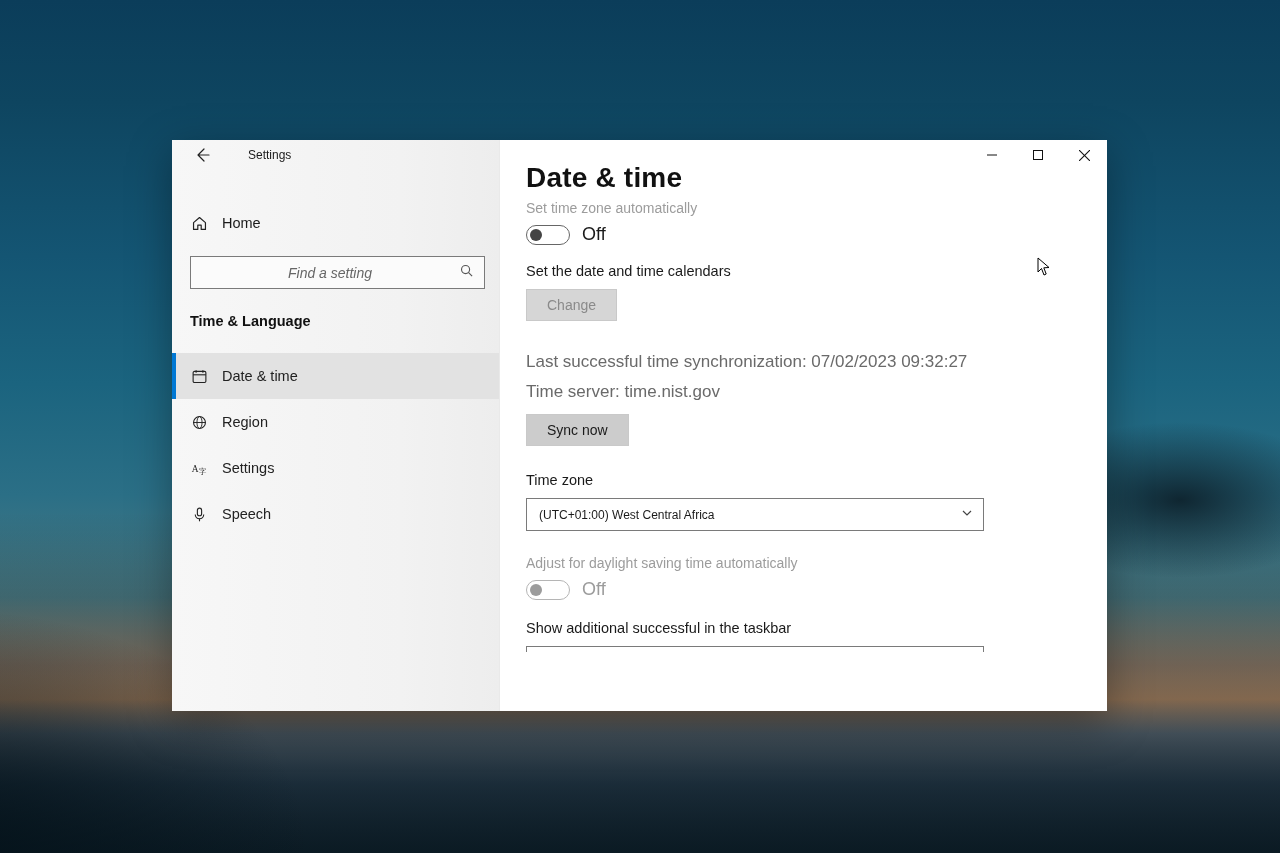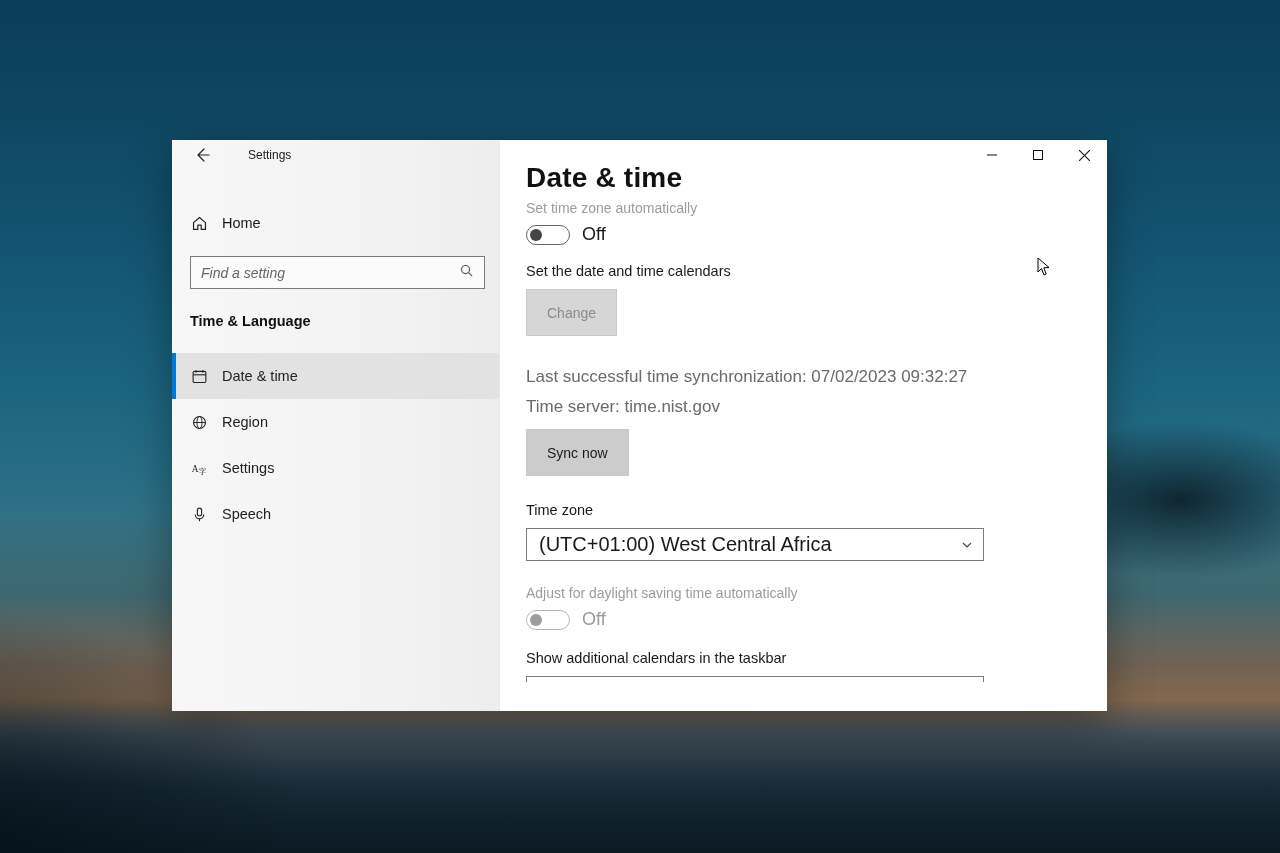--- a/index.html
+++ b/index.html
@@ -52,21 +52,21 @@
   }
   .nav-icon { width:18px; height:18px; display:flex; align-items:center; justify-content:center; margin-right:14px; color:#222;}
   .home-label { font-size:14.5px; color:#1a1a1a;}
   .search-wrap { padding:12px 14px 6px 18px;}
   .search-box {
     display:flex; align-items:center; height:33px;
     border:1px solid #7a7a7a; background:#fbfbfb; padding:0 10px;
   }
   .search-box input {
     flex:1; border:none; outline:none; background:transparent;
-    font-size:14px; color:#a21caf; font-style:italic;
+    font-size:14px; color:#a21caf; font-style:italic;text-align:center;
   }
   .search-box input::placeholder { color:#666; font-style:italic;}
   .search-icon { color:#555;}
   .category {
     font-size:14.5px; font-weight:600; color:#111; padding:18px 18px 10px;
   }
   .nav-list { margin-top:14px;}
   .nav-item {
     display:flex; align-items:center; height:46px; padding:0 18px;
     font-size:14.5px; color:#222; position:relative;
@@ -95,30 +95,30 @@
   .toggle.off .knob{
     position:absolute; left:3px; top:3px; width:12px; height:12px; border-radius:50%;
     background:#444;
   }
   .toggle.disabled { border-color:#b5b5b5;}
   .toggle.disabled .knob{ background:#9c9c9c;}
   .toggle-state { font-size:18px; color:#1a1a1a;}
   .toggle-state.dim { color:#9c9c9c;}
   .btn {
     display:inline-flex; align-items:center; justify-content:center;
-    height:47px; padding:0 20px; font-size:14px; border:1px solid #c9c9c9;
+    height:32px; padding:0 20px; font-size:14px; border:1px solid #c9c9c9;
     background:#ccc; color:#1a1a1a; margin-top:10px;
   }
   .btn.disabled { background:#d6d6d6; color:#8a8a8a;}
   .sync-block { margin-top:28px;}
   .sync-info { font-size:17px; color:#6a6a6a; line-height:1.5; margin-top:4px;}
   .dropdown {
     width:458px; height:33px; border:1px solid #7a7a7a; background:#fff;
     display:flex; align-items:center; justify-content:space-between;
-    padding:0 10px 0 12px; font-size:20px; color:#1a1a1a; margin-top:10px;
+    padding:0 10px 0 12px; font-size:12px; color:#1a1a1a; margin-top:10px;
   }
   .chev { color:#444;} .mt6{margin-top:6px;}
 </style>
 </head>
 <body>
 
 <div class="bg-fg"></div>
 
 <div class="window">
 
@@ -261,21 +261,21 @@
         <div class="faded-label">Adjust for daylight saving time automatically</div>
         <div class="toggle-row">
           <div class="toggle off disabled">
               <div class="knob"></div>
             </div>
           <span class="toggle-state dim">Off</span>
         </div>
       </div>
 
       <div class="section" style="margin-top:20px;">
-        <div class="label">Show additional calendars in the taskbar</div>
+        <div class="label">Show additional successful in the taskbar</div>
         <div class="dropdown" style="margin-top:10px; height:6px; border-bottom:none; overflow:hidden;"></div>
       </div>
     </div>
   </div>
 </div>
 
 <svg class="cursor" viewBox="0 0 14 20">
   <path d="M1 1 L1 15 L4.5 11.5 L7 18 L9.2 17 L6.8 10.8 L12 10.5 Z" fill="#fff" stroke="#000" stroke-width="1"></path>
 </svg>
 

